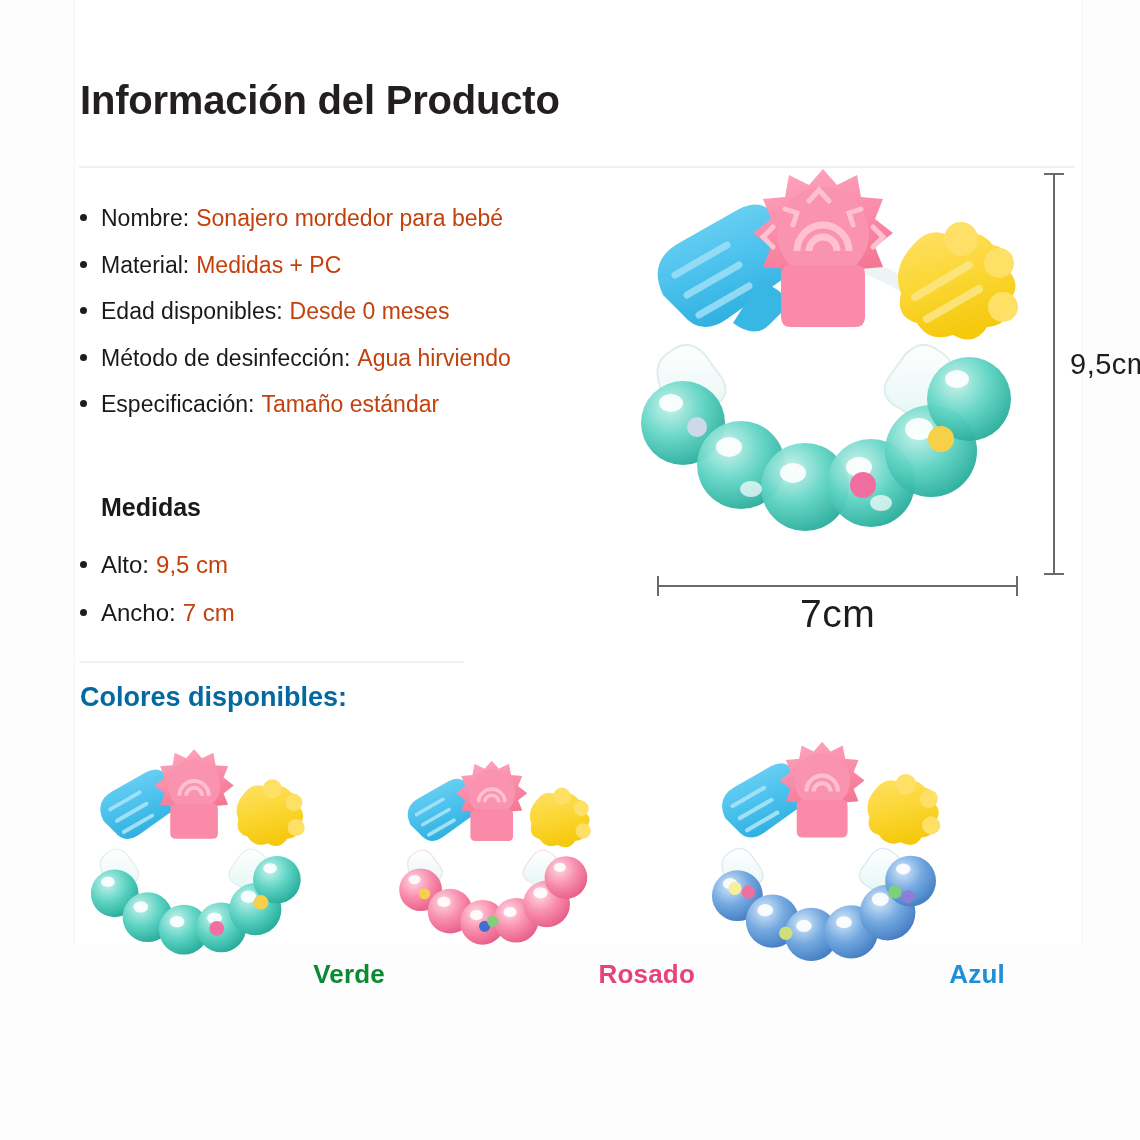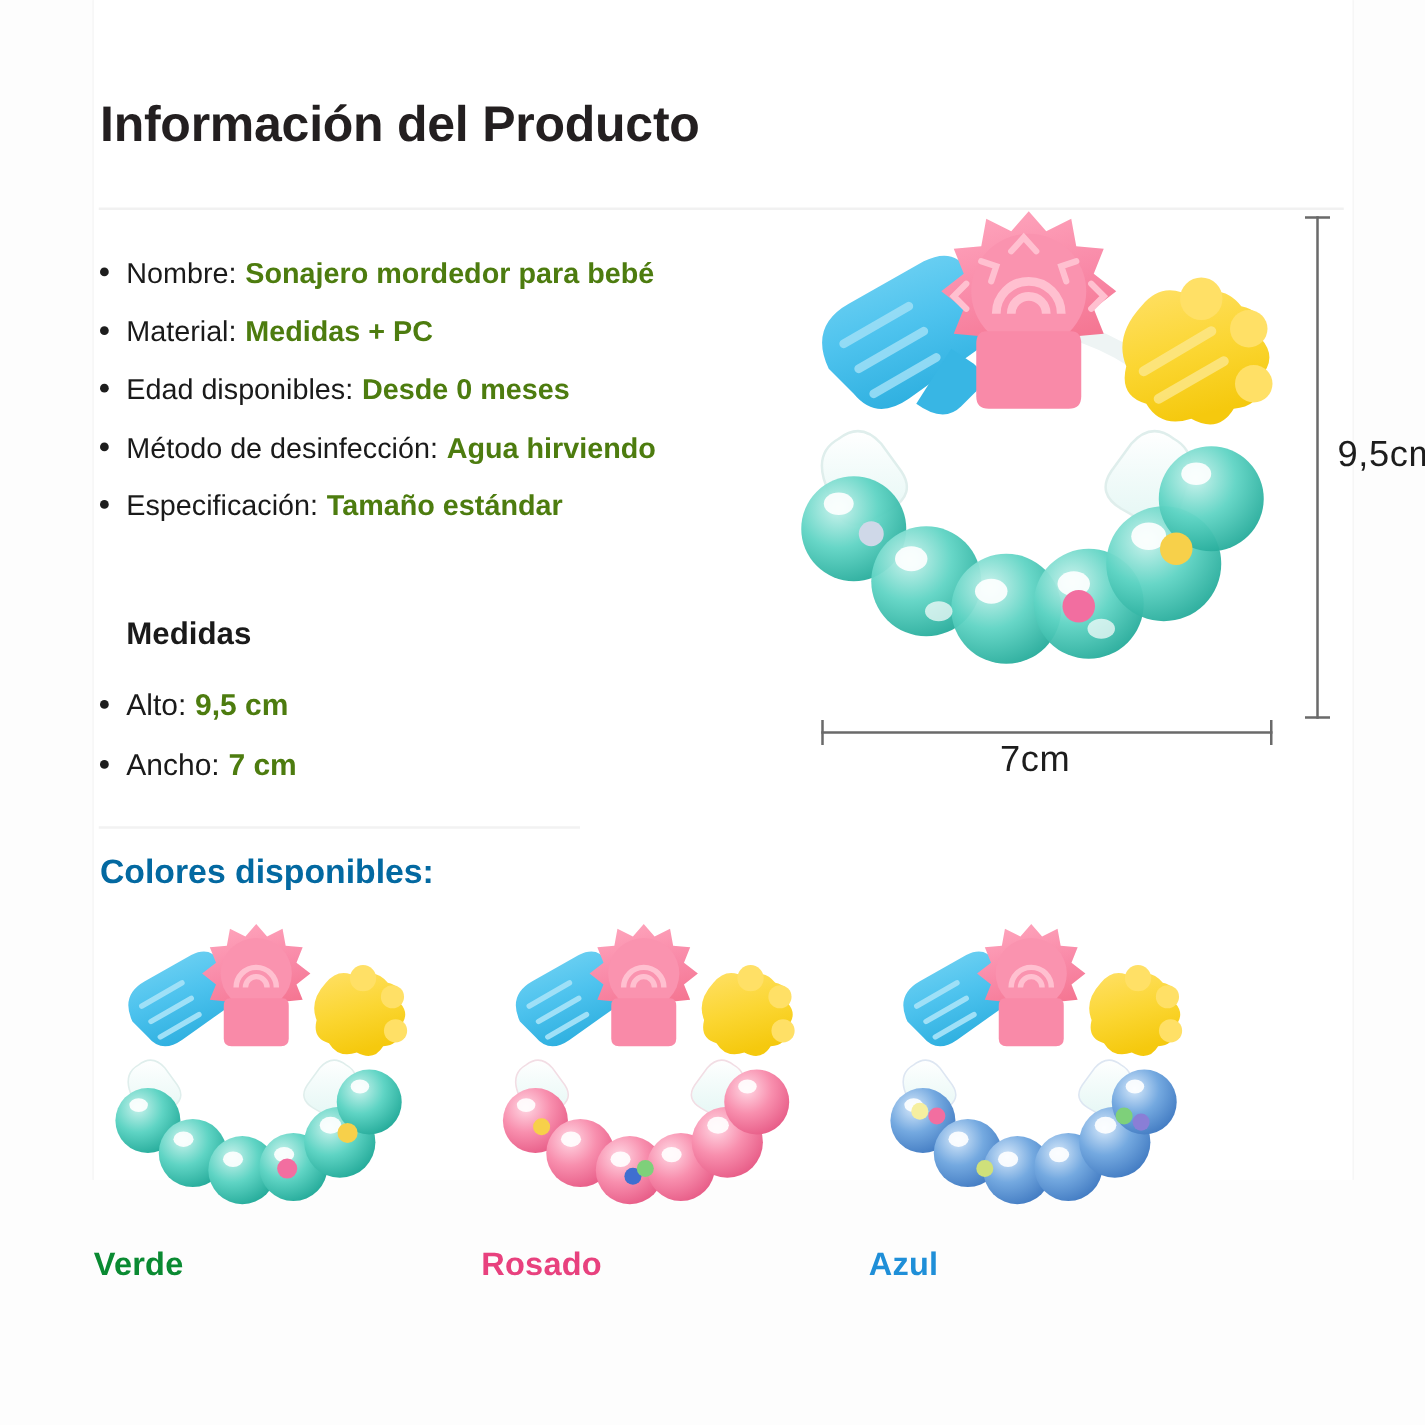--- a/index.html
+++ b/index.html
@@ -77,22 +77,22 @@
     position: relative;
     top: -5px;
   }
   .spec-label {
     font-weight: 400;
     color: #1a1a1a;
     margin-right: 7px;
     white-space: nowrap;
   }
   .spec-value {
-    font-weight: 700;
-    color: #4d7c0f;
+    font-weight: 400;
+    color: #c2410c;
     white-space: nowrap;
   }
   
   .measures-heading {
     position: absolute;
     left: 26px;
     top: 493px;
     font-size: 25px;
     font-weight: 700;
     color: #1a1a1a;
@@ -123,22 +123,22 @@
     position: absolute;
     left: 0px;
     top: 728px;
     width: 1007px;
     display: flex;
     justify-content: flex-start;
   }
   .variant {
     width: 310px;
     display: flex;
-    flex-direction: column;
-    align-items: flex-start;
+    flex-direction: row;
+    align-items: flex-end;
   }
   .variant-label {
     margin-top: 6px;
     font-size: 26px;
     font-weight: 700;
     letter-spacing: 0.2px;
   }
   
   .dim-v {
     position: absolute;
@@ -181,21 +181,21 @@
     width: 2px;
     height: 20px;
     background: #6a6a6a;
   }
   .dim-h::before { left: 0; }
   .dim-h::after  { right: 0; }
   .dim-h-label {
     position: absolute;
     left: 725px;
     top: 592px;
-    font-size: 29px;
+    font-size: 39px;
     color: #1d1d1d;
     letter-spacing: 0.5px;
   }
   
   .hero-art {
     position: absolute;
     left: 538px;
     top: 155px;
     width: 420px;
     height: 415px;

